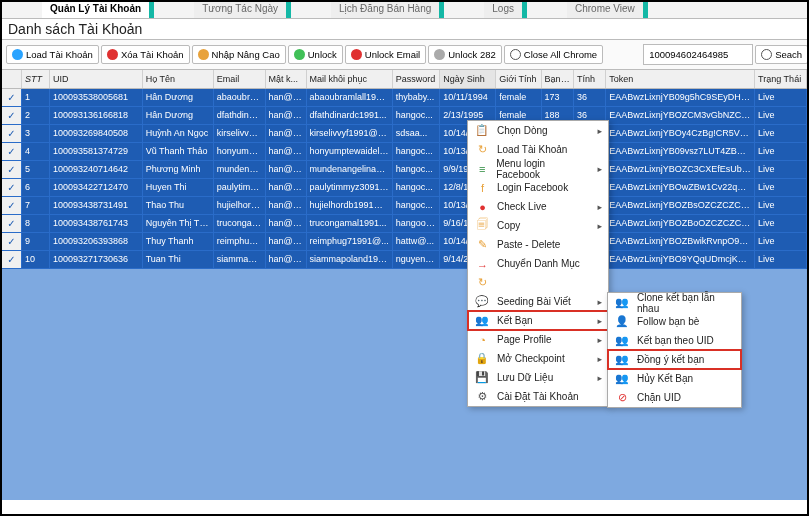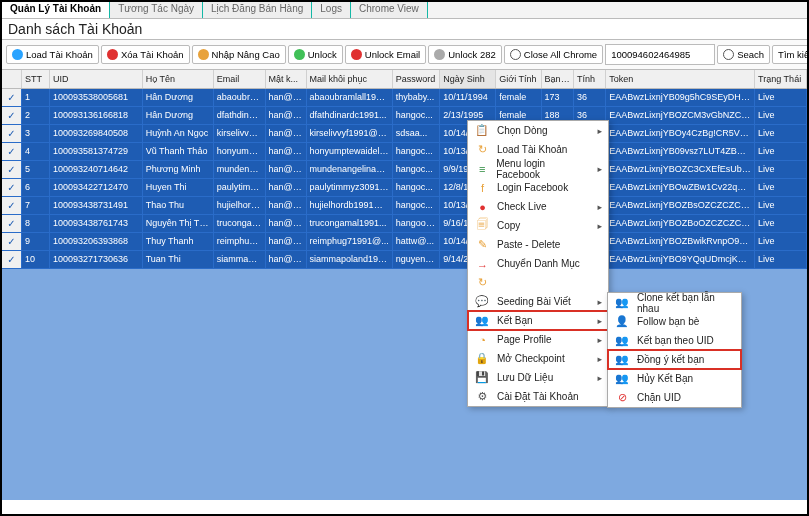--- a/index.html
+++ b/index.html
@@ -1,18 +1,18 @@
 <!DOCTYPE html>
 <html><head>
 <meta charset="utf-8">
 <style>
   *{box-sizing:border-box;margin:0;padding:0;}
   body{font-family:"Segoe UI",Tahoma,sans-serif;font-size:10px;background:#fff;color:#222;width:809px;height:516px;overflow:hidden;border:2px solid #000;position:relative;}
   .tabs{display:flex;background:#f4f4f4;border-bottom:1px solid #bbb;height:17px;}
-  .tab{padding:1px 8px;font-size:10px;border-right:1px solid #14b8a6;background:#eee;color:#666;cursor:pointer;}
+  .tab{padding:1px 8px;font-size:10px;border-right:5px solid #14b8a6;background:#eee;color:#666;cursor:pointer;margin-left:40px;}
   .tab.active{background:#fff;color:#000;font-weight:bold;}
   .subbar{padding:2px 6px;border-bottom:1px solid #bbb;font-size:14px;}
   .toolbar{display:flex;align-items:center;gap:2px;padding:4px 4px;border-bottom:1px solid #bbb;background:#fafafa;flex-wrap:nowrap;}
   .btn{display:flex;align-items:center;gap:3px;border:1px solid #bbb;background:#fff;padding:3px 5px;font-size:9.5px;border-radius:2px;cursor:pointer;white-space:nowrap;}
   .btn .i{width:11px;height:11px;display:inline-block;border-radius:50%;}
   .inp{border:1px solid #bbb;padding:3px 5px;font-size:9.5px;height:21px;}
   .table-wrap{height:430px;overflow:hidden;background:#7ea9e0;}
   table{border-collapse:collapse;width:100%;table-layout:fixed;}
   th,td{font-size:9px;padding:2px 3px;overflow:hidden;text-overflow:ellipsis;white-space:nowrap;border-right:1px solid #d0d0d0;}
   th{background:#f0f0f0;border-bottom:1px solid #bbb;text-align:left;font-weight:normal;height:18px;}
@@ -63,36 +63,36 @@
       <span>Unlock Email</span>
     </button>
   <button class="btn">
       <span class="i" style="background:#aaa"></span>
       <span>Unlock 282</span>
     </button>
   <button class="btn">
       <span class="i" style="border:1.5px solid #555;background:none"></span>
       <span>Close All Chrome</span>
     </button>
-  <input class="inp" style="width: 110px;" value="100094602464985">
+  <input class="inp" style="width: 110px; margin-left: 38px;" value="100094602464985">
   <button class="btn">
       <span class="i" style="border:1.5px solid #555;background:none"></span>
       <span>Seach</span>
     </button>
   <button class="btn">
       <span>Tìm kiếm nâng cao</span>
     </button>
 </div>
 
 <div class="table-wrap">
   <table>
     <thead>
         <tr id="hdr">
           <th style="width: 18px;"></th>
-          <th style="width: 26px;">STT</th>
+          <th style="width: 26px; font-style: italic;">STT</th>
           <th style="width: 86px;">UID</th>
           <th style="width: 66px;">Họ Tên</th>
           <th style="width: 48px;">Email</th>
           <th style="width: 38px;">Mật k...</th>
           <th style="width: 80px;">Mail khôi phục</th>
           <th style="width: 44px;">Password</th>
           <th class="active" style="width: 52px;">Ngày Sinh</th>
           <th style="width: 42px;">Giới Tính</th>
           <th style="width: 30px;">Bạn bè</th>
           <th style="width: 30px;">Tính</th>

